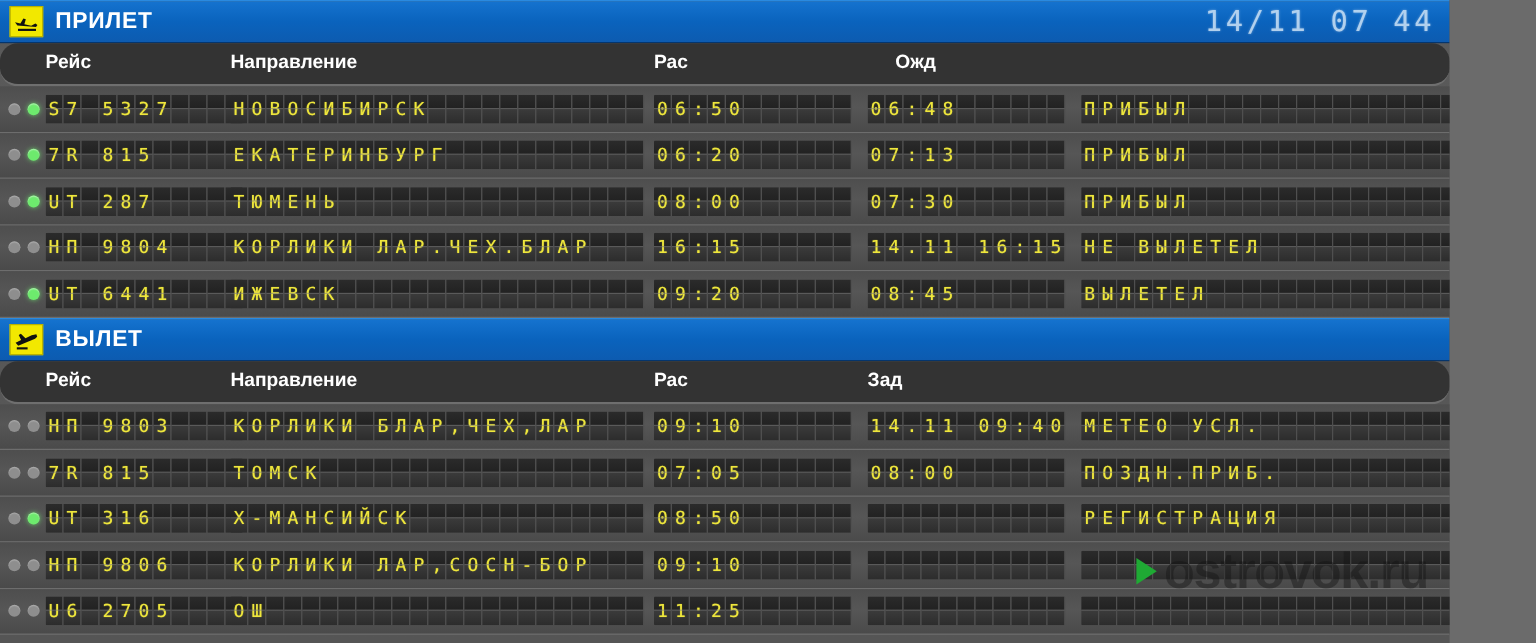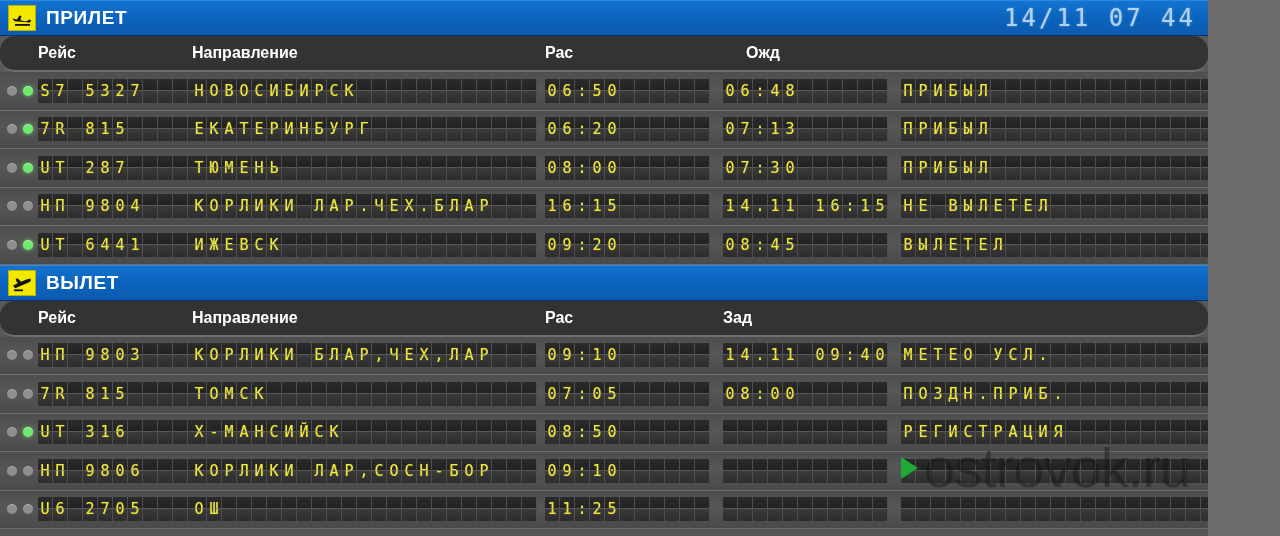--- a/index.html
+++ b/index.html
@@ -150,22 +150,22 @@
     right: 18px;
     bottom: 36px;
     display: flex;
     align-items: center;
     gap: 6px;
     pointer-events: none;
     z-index: 5;
   }
   .watermark .wm-text {
     font-family: "Liberation Sans", sans-serif;
-    font-size: 56px;
-    font-weight: normal;
+    font-size: 42px;
+    font-weight: bold;
     color: rgba(20,20,20,0.42);
     letter-spacing: -1px;
     text-align: center;
   }
   .watermark .wm-play {
     width: 0; height: 0;
     border-left: 17px solid #1faa34;
     border-top: 11px solid transparent;
     border-bottom: 11px solid transparent;
   }

